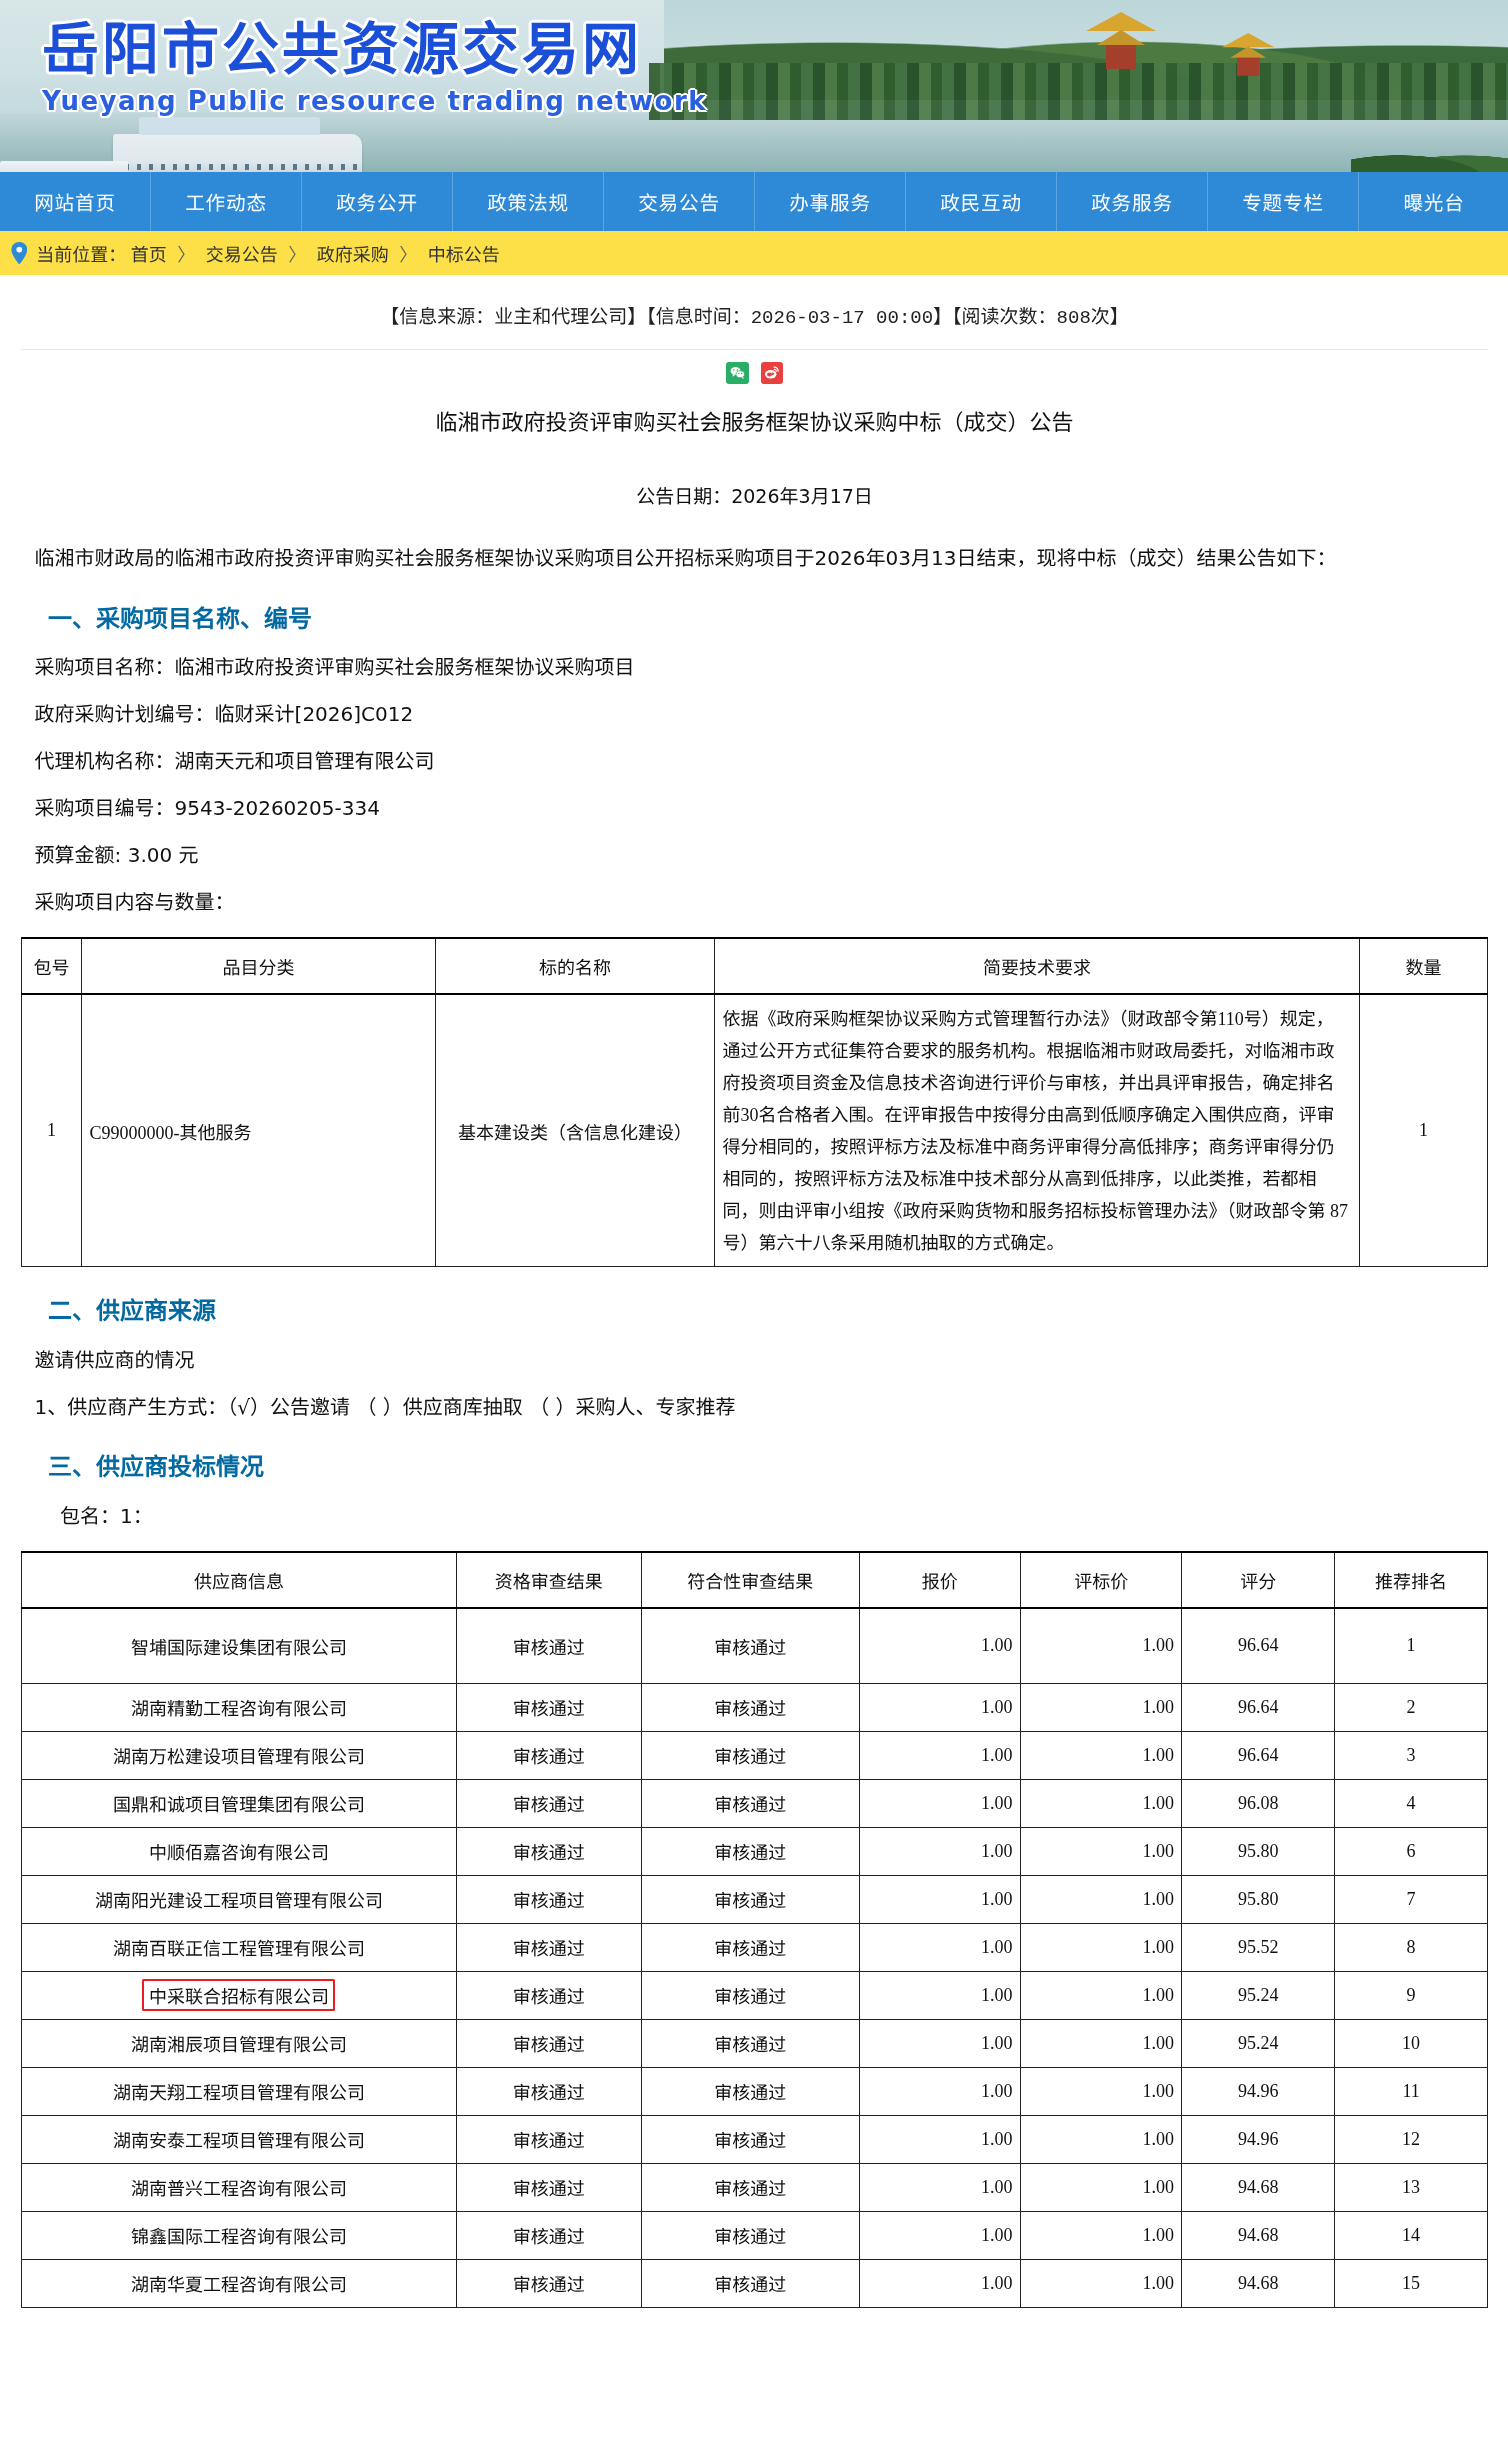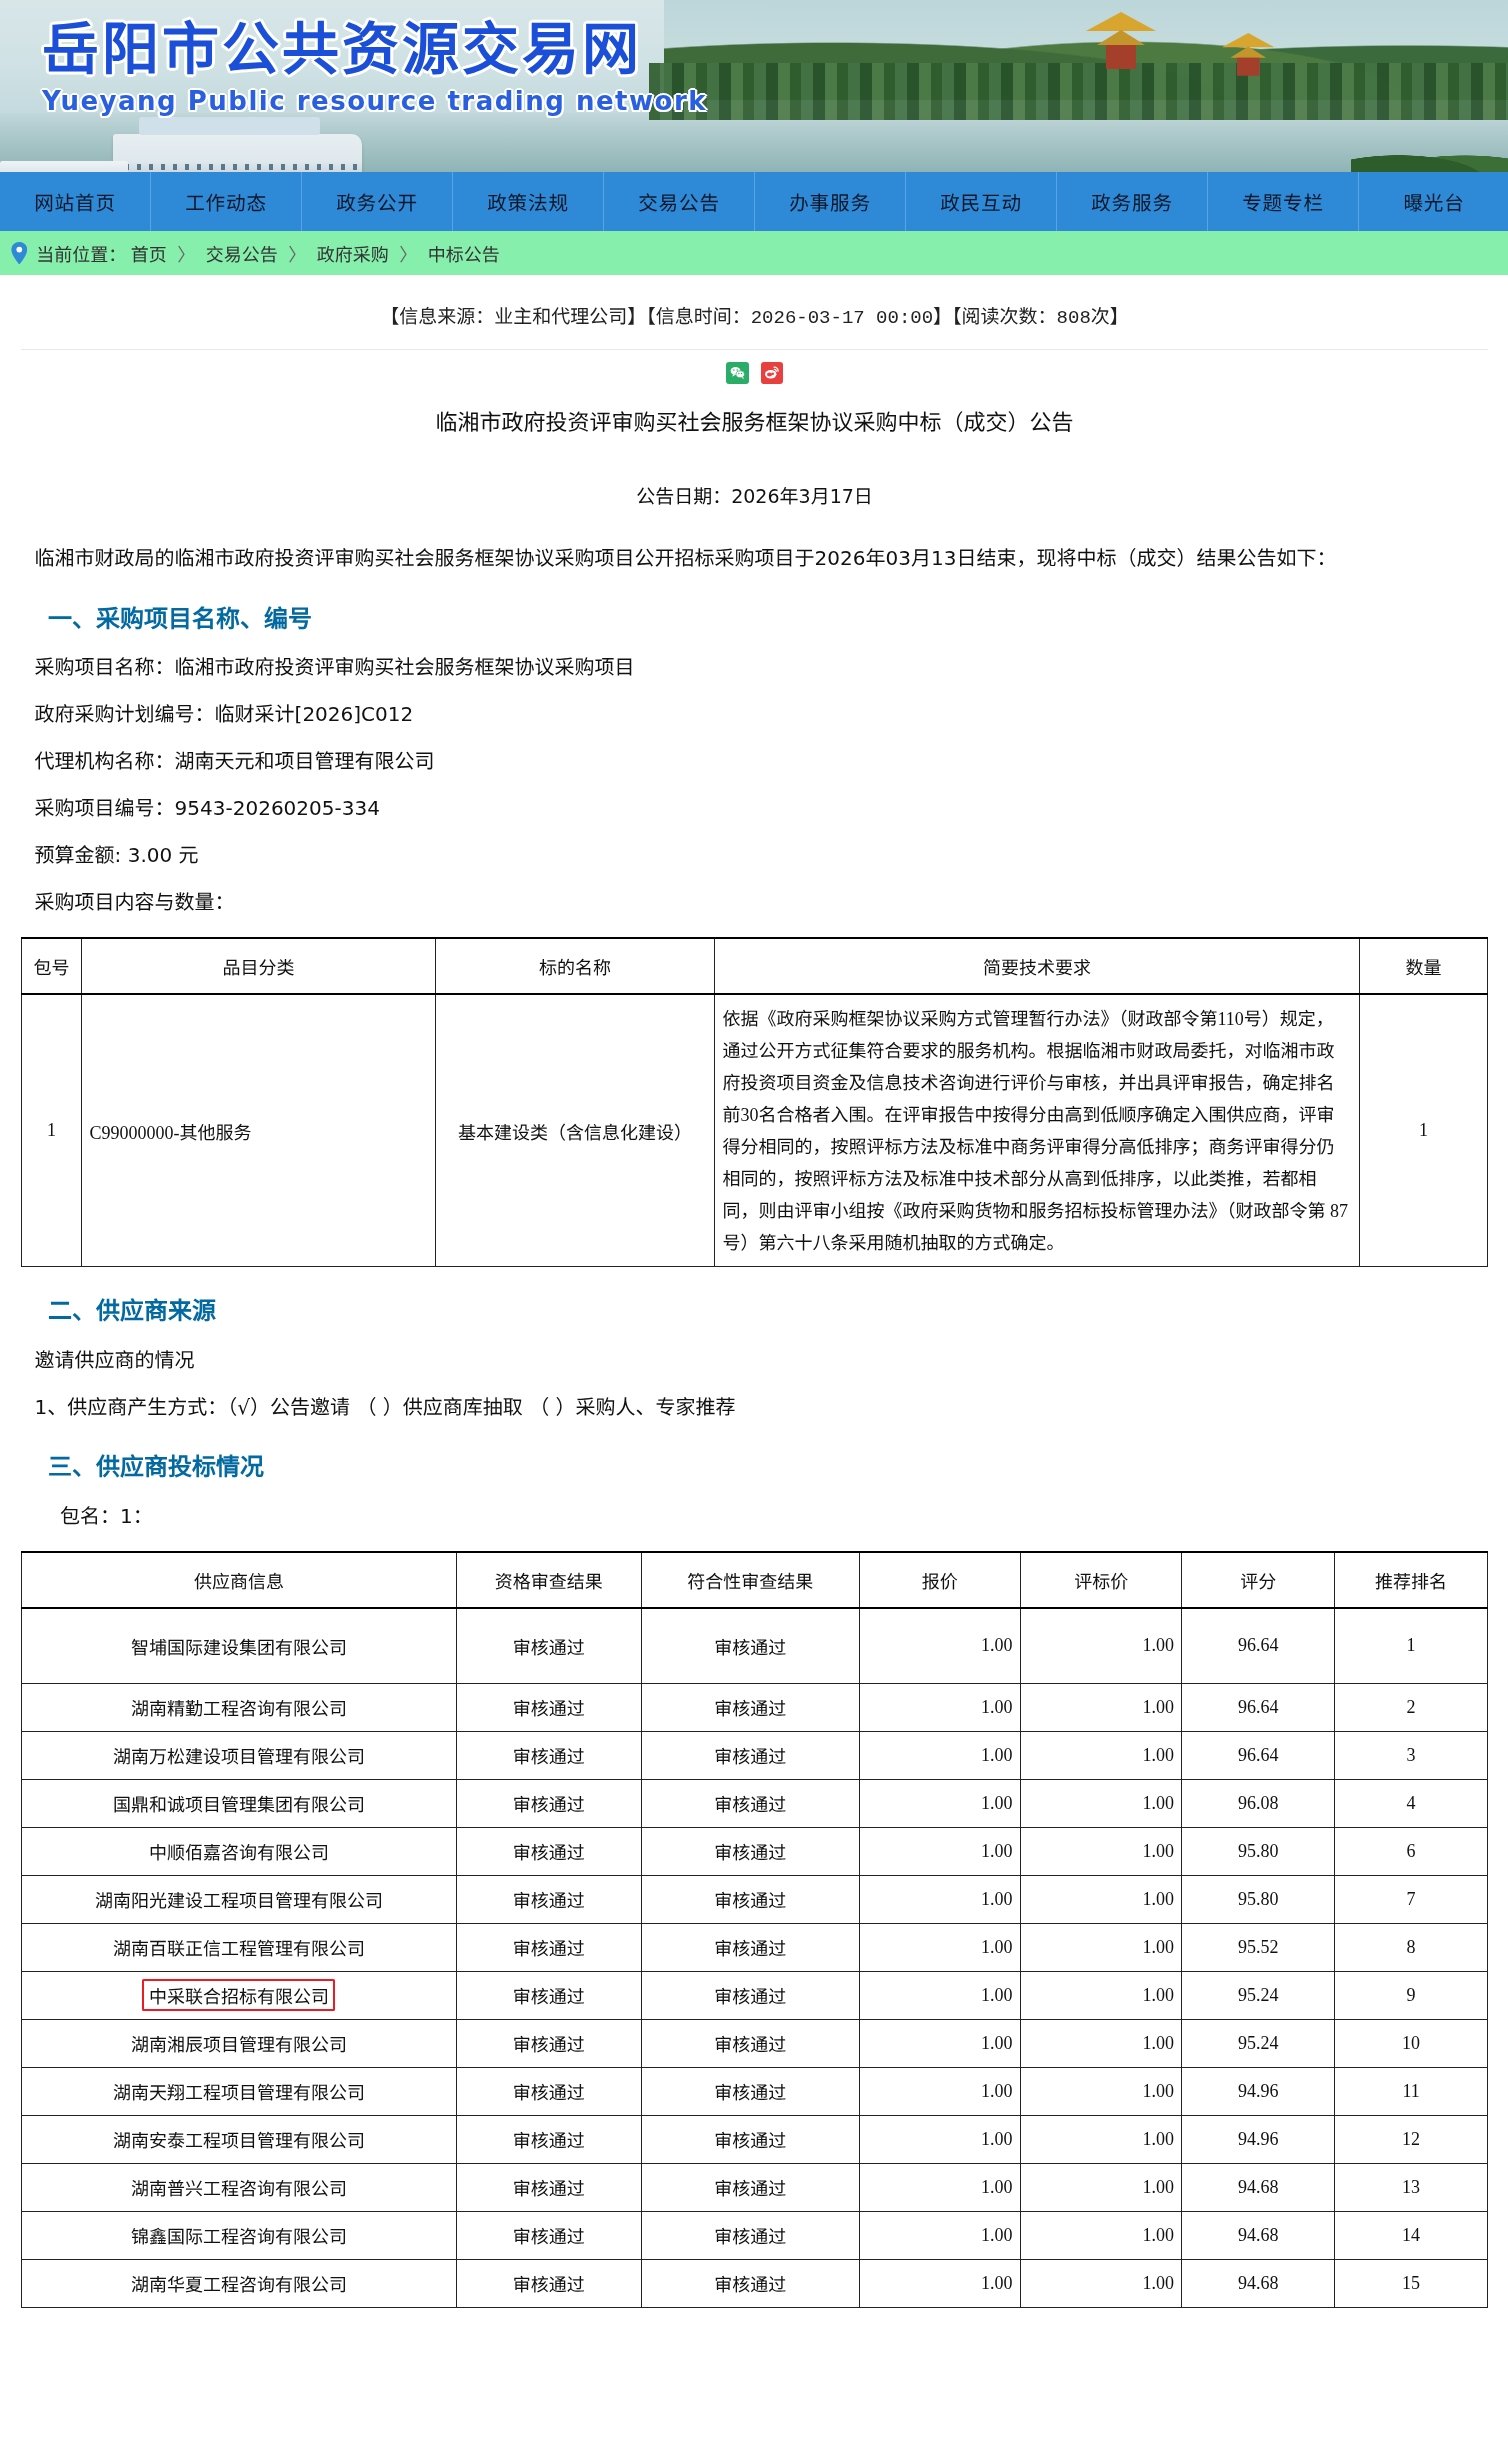--- a/index.html
+++ b/index.html
@@ -152,34 +152,34 @@
   .navbar {
     display: flex;
     background: #2e8ad6;
     height: 59px;
   }
   .nav-item {
     flex: 1 1 0;
     display: flex;
     align-items: center;
     justify-content: center;
-    color: #0f172a;
+    color: #ffffff;
     font-family: "DejaVu Sans", sans-serif;
     font-size: 19.6px;
     letter-spacing: 0.8px;
     border-right: 0.8px solid #5aa5e0;
     cursor: pointer;
     user-select: none;
   }
   .nav-item:last-child { border-right: none; }
 
   
   .breadcrumb-bar {
     height: 44px;
-    background: #86efac;
+    background: #fde047;
     display: flex;
     align-items: center;
     padding-left: 10.6px;
     font-family: "Liberation Serif", serif;
     font-size: 18px;
     color: #333333;
     gap: 4.5px;
   }
   .pin-icon { width: 16.6px; height: 22.6px; position: relative; flex: none; margin-right: 4.5px; }
   .pin-icon svg { display: block; }

